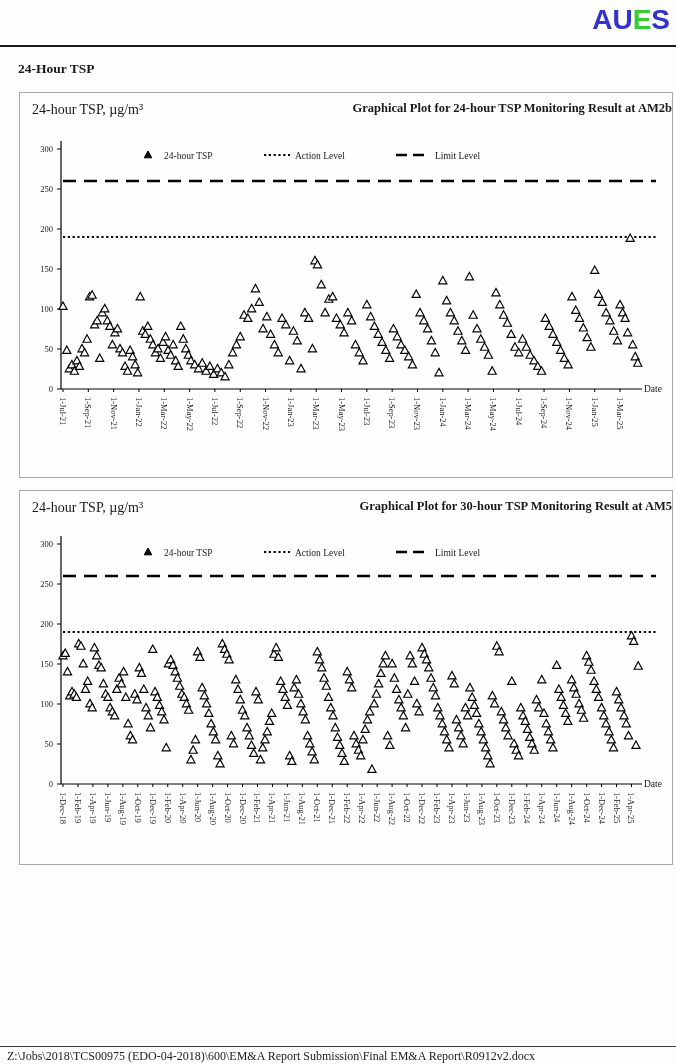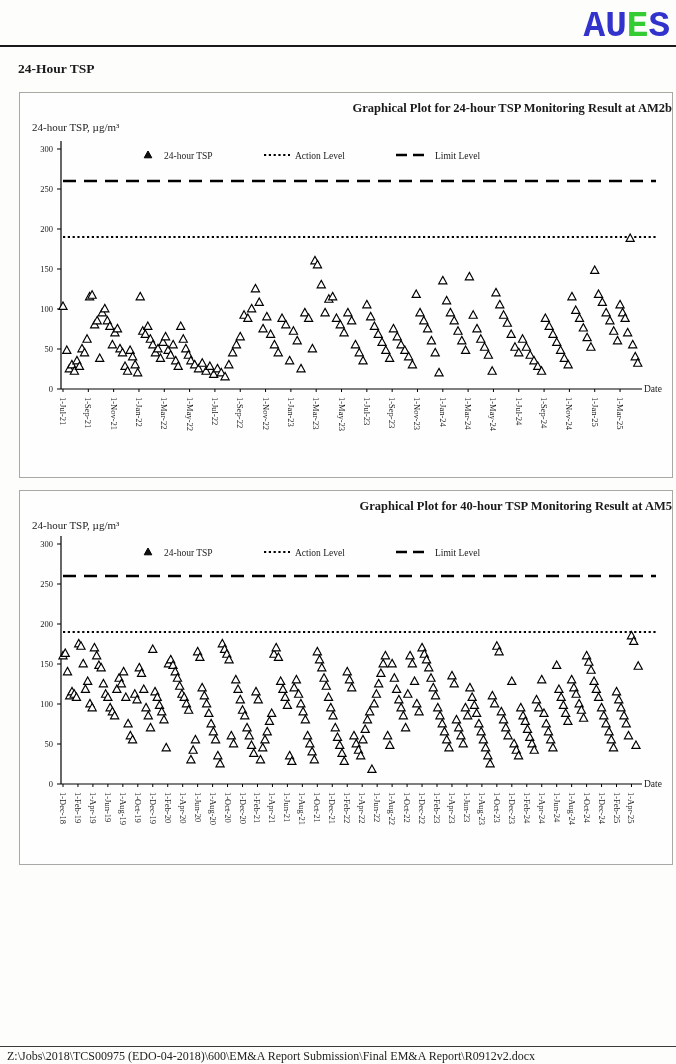--- a/index.html
+++ b/index.html
@@ -1,27 +1,27 @@
 <!DOCTYPE html>
 <html><head>
 <meta charset="utf-8">
 <style>
   html,body{margin:0;padding:0;background:#e8e8e8;}
   .page{position:relative;width:676px;height:1064px;background:#fdfdfc;overflow:hidden;
         font-family:"Liberation Serif",serif;color:#111;}
   .hdr{position:absolute;left:8px;top:3px;font-weight:bold;font-size:11px;line-height:14px;color:#1a1a1a;}
   .hdr-rule{position:absolute;left:0;top:45px;width:676px;height:2px;background:#1a1a1a;}
-  .logo{position:absolute;right:6px;top:7px;font-family:Liberation Mono, monospace;
-        font-weight:bold;font-size:36px;letter-spacing:0px;line-height:40px;}
+  .logo{position:absolute;right:6px;top:0;font-family:Liberation Sans, sans-serif;
+        font-weight:bold;font-size:28px;letter-spacing:0px;line-height:40px;}
   .logo .b{color:#3232cd;} .logo .g{color:#33cc33;}
   .section-title{position:absolute;left:18px;top:61px;font-weight:bold;font-size:13.5px;color:#1a1a1a;}
   .chart-box{position:absolute;left:19px;width:652px;background:#fefefe;border:1px solid #a8a8a4;}
   .chart-title{position:absolute;left:0;top:8px;width:100%;text-align:right;
                font-weight:bold;font-size:12.5px;color:#1a1a1a;}
-  .yaxis-title{position:absolute;left:12px;top:28px;font-size:11px;color:#1a1a1a;}
+  .yaxis-title{position:absolute;left:12px;top:9px;font-size:14px;color:#1a1a1a;}
   svg.plot{position:absolute;left:0;top:0;}
   .tick{font:8.5px "Liberation Serif",serif;fill:#1a1a1a;}
   .axlab{font:9.5px "Liberation Serif",serif;fill:#1a1a1a;}
   .leg{font:9.5px "Liberation Serif",serif;fill:#1a1a1a;}
   .ftr-rule{position:absolute;left:0;top:1046px;width:676px;height:1px;background:#3a3a3a;}
   .ftr-text{position:absolute;left:7px;top:1049px;font-size:12px;color:#222;}
 </style>
 </head>
 <body>
 
@@ -286,21 +286,21 @@
           <text x="144" y="65.5" class="leg">24-hour TSP</text>
           <line x1="244" y1="62" x2="270" y2="62" stroke="#000" stroke-width="1.8" stroke-dasharray="2.2 2.6"></line>
           <text x="275" y="65.5" class="leg">Action Level</text>
           <line x1="376" y1="62" x2="410" y2="62" stroke="#000" stroke-width="2.4" stroke-dasharray="11 6"></line>
           <text x="415" y="65.5" class="leg">Limit Level</text>
         </g>
       </svg>
   </div>
 
   <div class="chart-box" style="top:490px;height:373px;">
-    <div class="chart-title">Graphical Plot for 40-hour TSP Monitoring Result at AM5</div>
+    <div class="chart-title">Graphical Plot for 30-hour TSP Monitoring Result at AM5</div>
     <div class="yaxis-title">24-hour TSP, µg/m³</div>
     <svg id="plot1" class="plot" width="650" height="371">
         <line x1="41" y1="45" x2="41" y2="293" stroke="#000" stroke-width="1.2"></line>
         <line x1="41" y1="293" x2="622" y2="293" stroke="#000" stroke-width="1.2"></line>
         <g>
           <line x1="37" y1="293" x2="41" y2="293" stroke="#000" stroke-width="1"></line>
           <text x="33" y="296" text-anchor="end" class="tick">0</text>
           <line x1="37" y1="253" x2="41" y2="253" stroke="#000" stroke-width="1"></line>
           <text x="33" y="256" text-anchor="end" class="tick">50</text>
           <line x1="37" y1="213" x2="41" y2="213" stroke="#000" stroke-width="1"></line>

